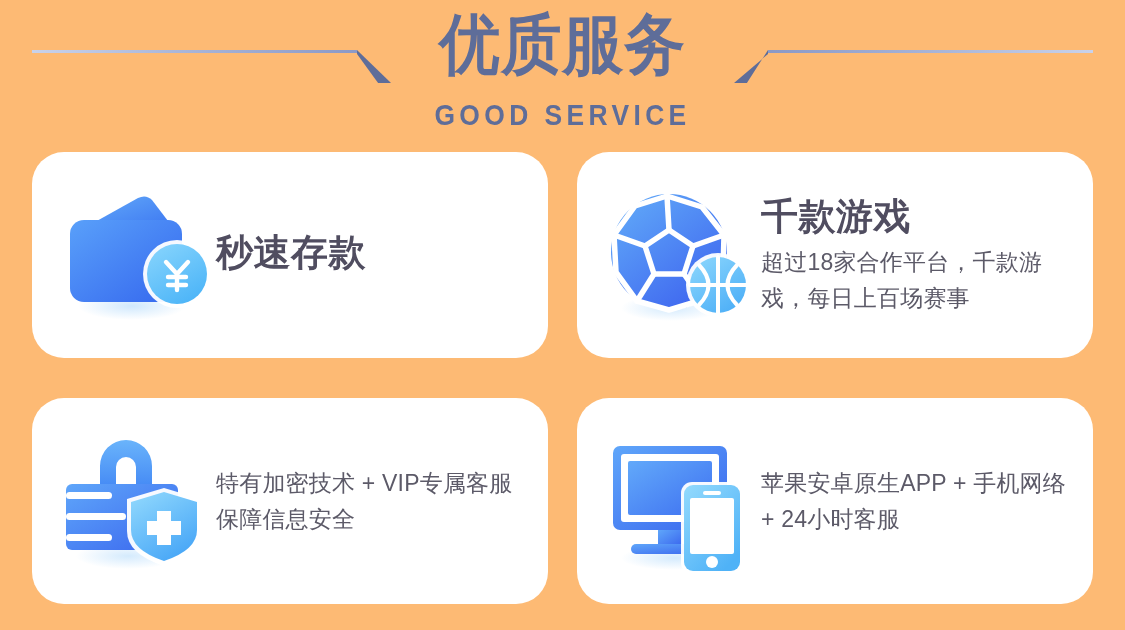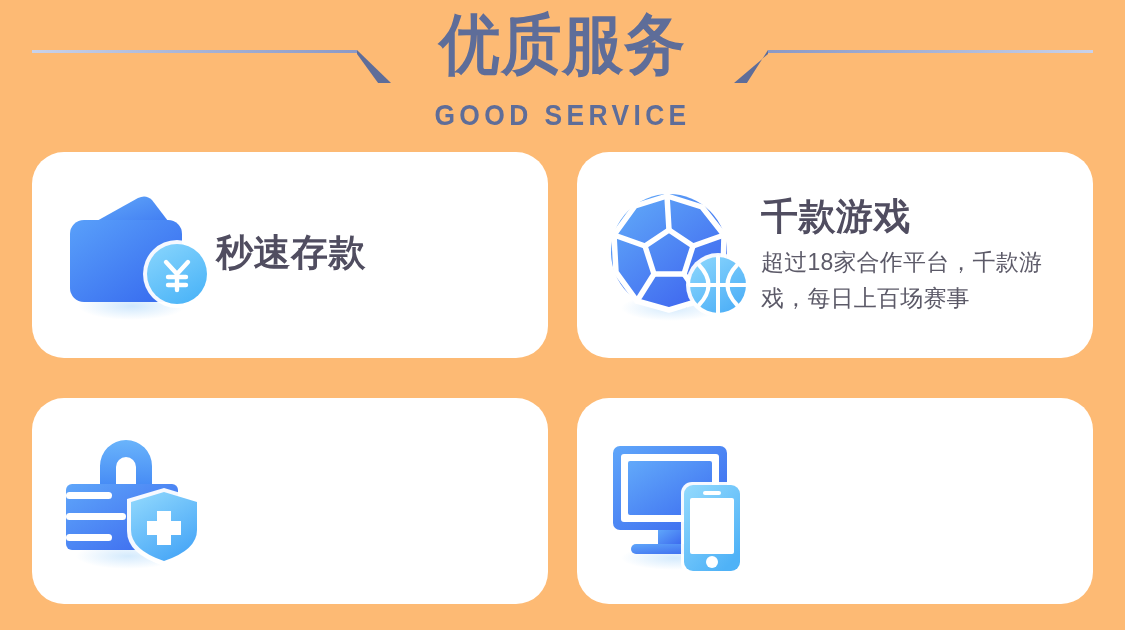--- a/index.html
+++ b/index.html
@@ -222,20 +222,21 @@
             <rect x="6" y="66" width="46" height="7" rx="3.5"></rect>
             <rect x="6" y="87" width="60" height="7" rx="3.5"></rect>
             <rect x="6" y="108" width="46" height="7" rx="3.5"></rect>
           </g>
           <path d="M104 62 L141 73 V105 Q141 128 104 140 Q67 128 67 105 V73 Z" fill="#ffffff" opacity="0.95"></path>
           <path d="M104 66 L137 76 V104 Q137 124 104 135 Q71 124 71 104 V76 Z" fill="url(#l-shield)"></path>
           <path d="M97 85 H111 V95 H121 V109 H111 V119 H97 V109 H87 V95 H97 Z" fill="#ffffff"></path>
         </svg>
       </div>
       <div class="text-wrap">
+        <div class="card-desc wide">特有加密技术 + VIP专属客服保障信息安全</div>
       </div>
     </div>
 
     <div class="card">
       <div class="icon-wrap">
         <svg viewBox="0 0 152 150" xmlns="http://www.w3.org/2000/svg">
           <defs>
             <linearGradient id="m-frame" x1="0" y1="0" x2="1" y2="1">
               <stop offset="0" stop-color="#5fa6fa"></stop>
                 <stop offset="1" stop-color="#3a66ee"></stop>
@@ -260,17 +261,18 @@
           <rect x="53" y="104" width="24" height="16" fill="url(#m-frame)"></rect>
           <rect x="26" y="118" width="78" height="10" rx="5" fill="url(#m-frame)"></rect>
           <rect x="76" y="56" width="62" height="92" rx="11" fill="#ffffff" opacity="0.95"></rect>
           <rect x="79" y="59" width="56" height="86" rx="9" fill="url(#p-body)"></rect>
           <rect x="85" y="72" width="44" height="56" rx="2" fill="#ffffff"></rect>
           <rect x="98" y="65" width="18" height="4" rx="2" fill="#ffffff"></rect>
           <circle cx="107" cy="136" r="6" fill="#ffffff"></circle>
         </svg>
       </div>
       <div class="text-wrap">
+        <div class="card-desc wide">苹果安卓原生APP + 手机网络 + 24小时客服</div>
       </div>
     </div>
 
   </div>
 </div>
 
 </body></html>

